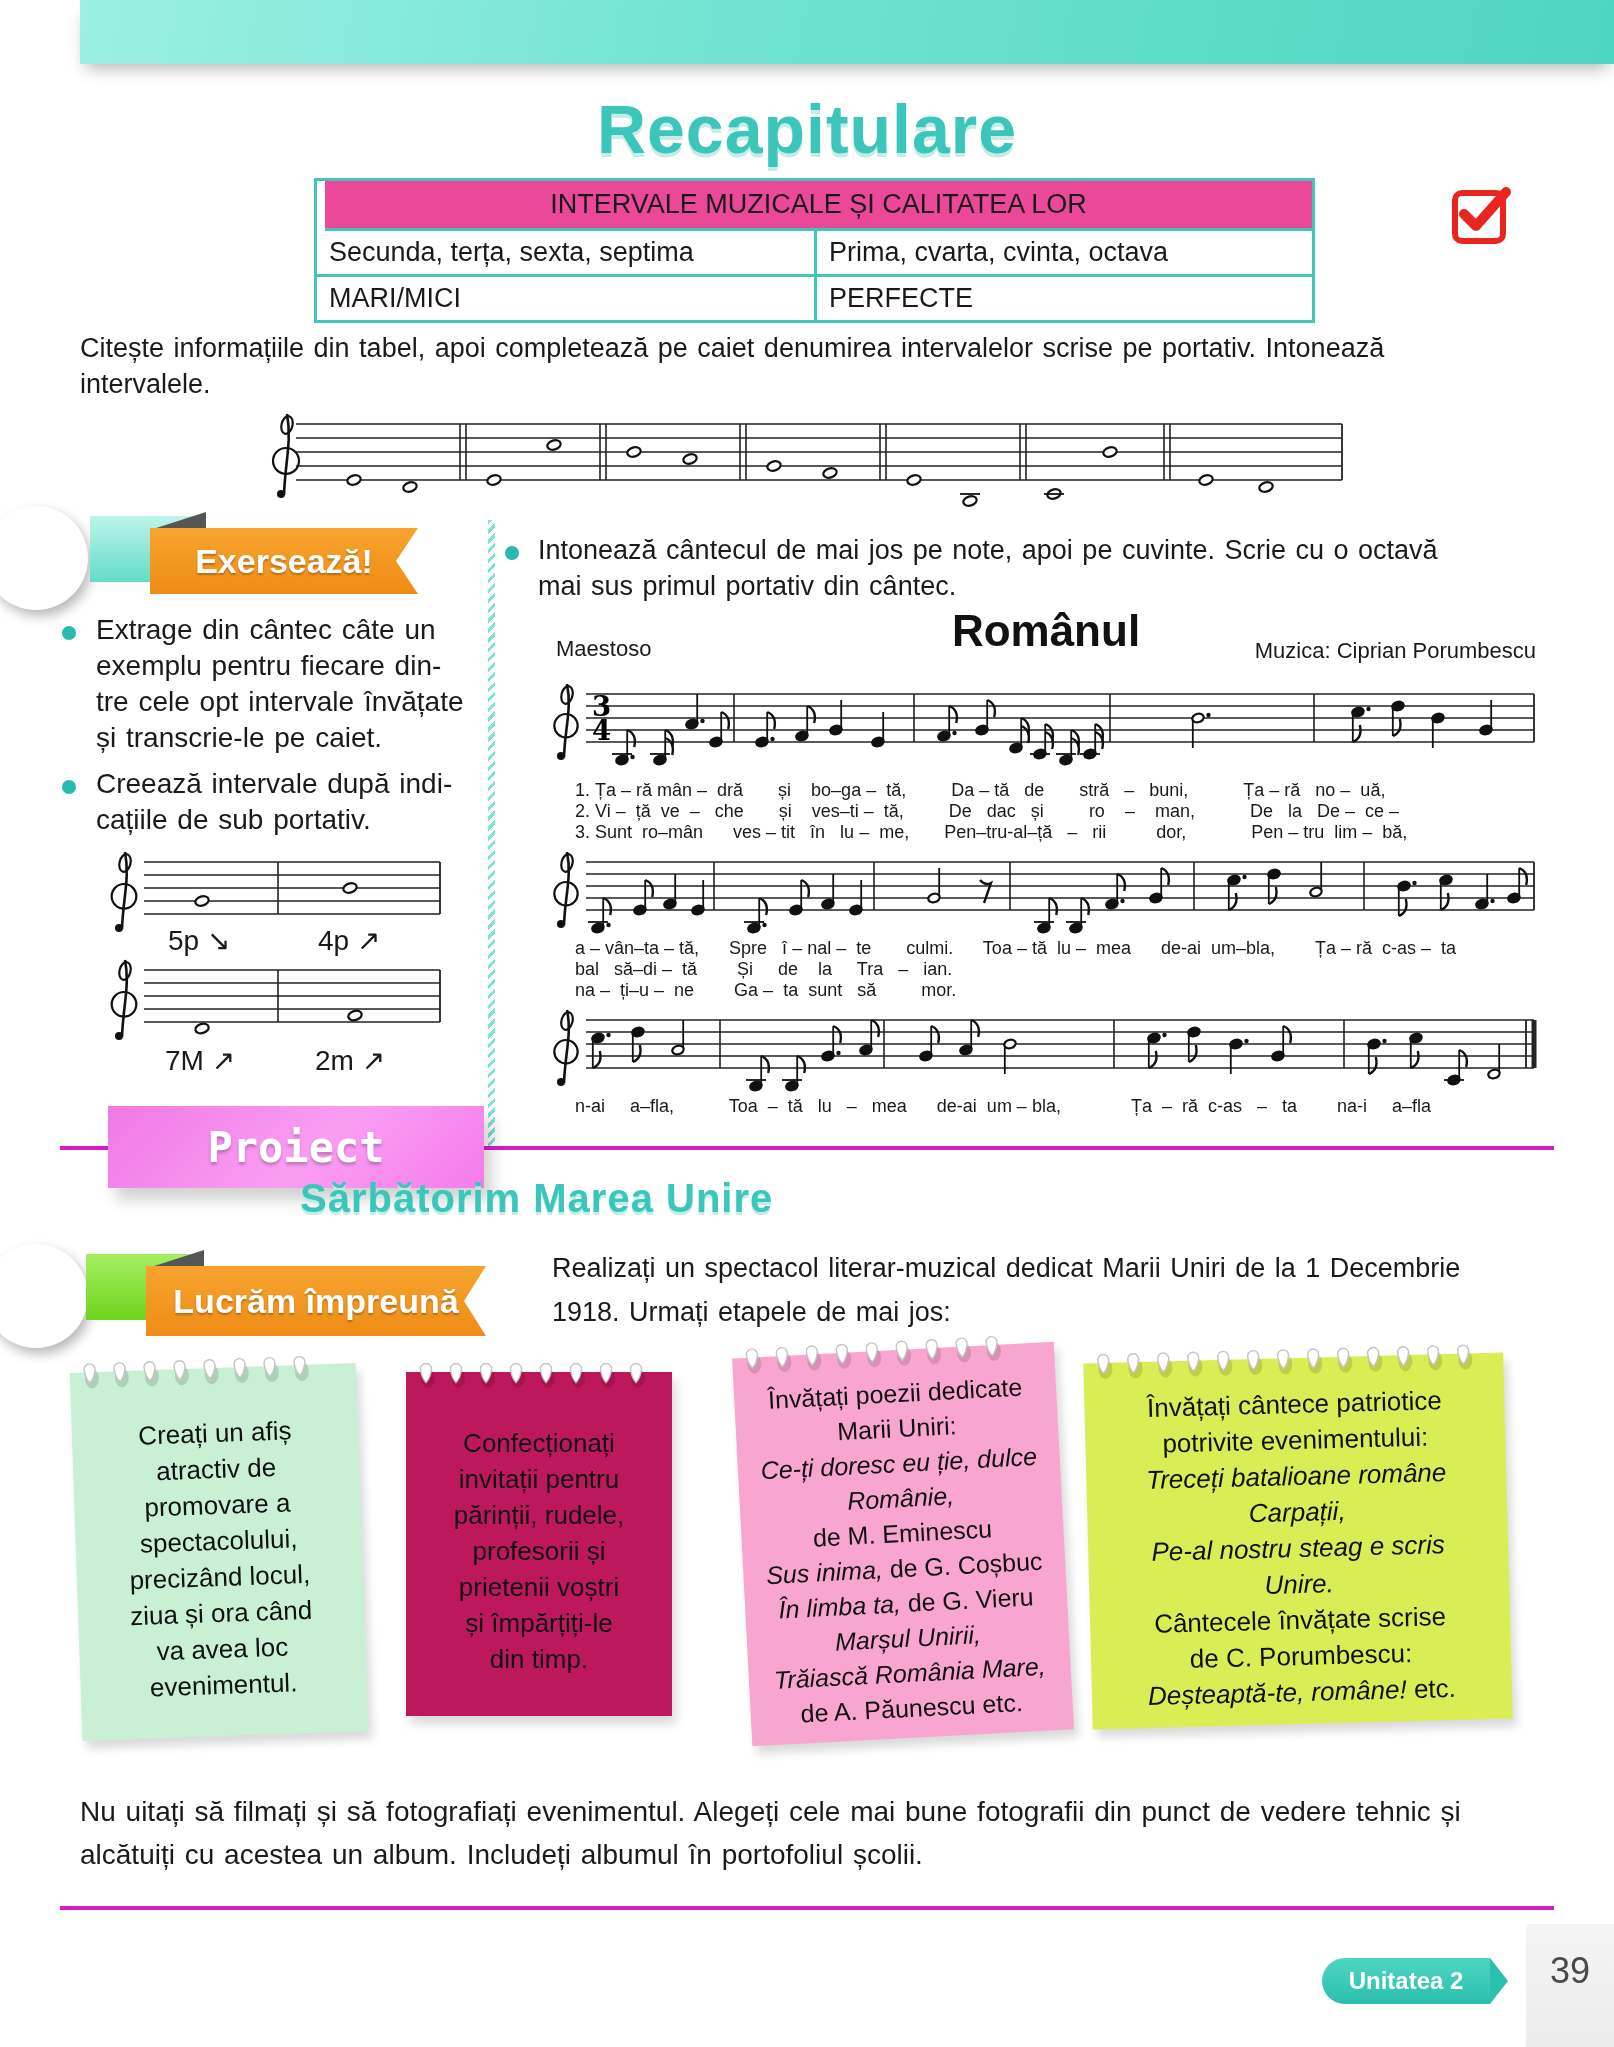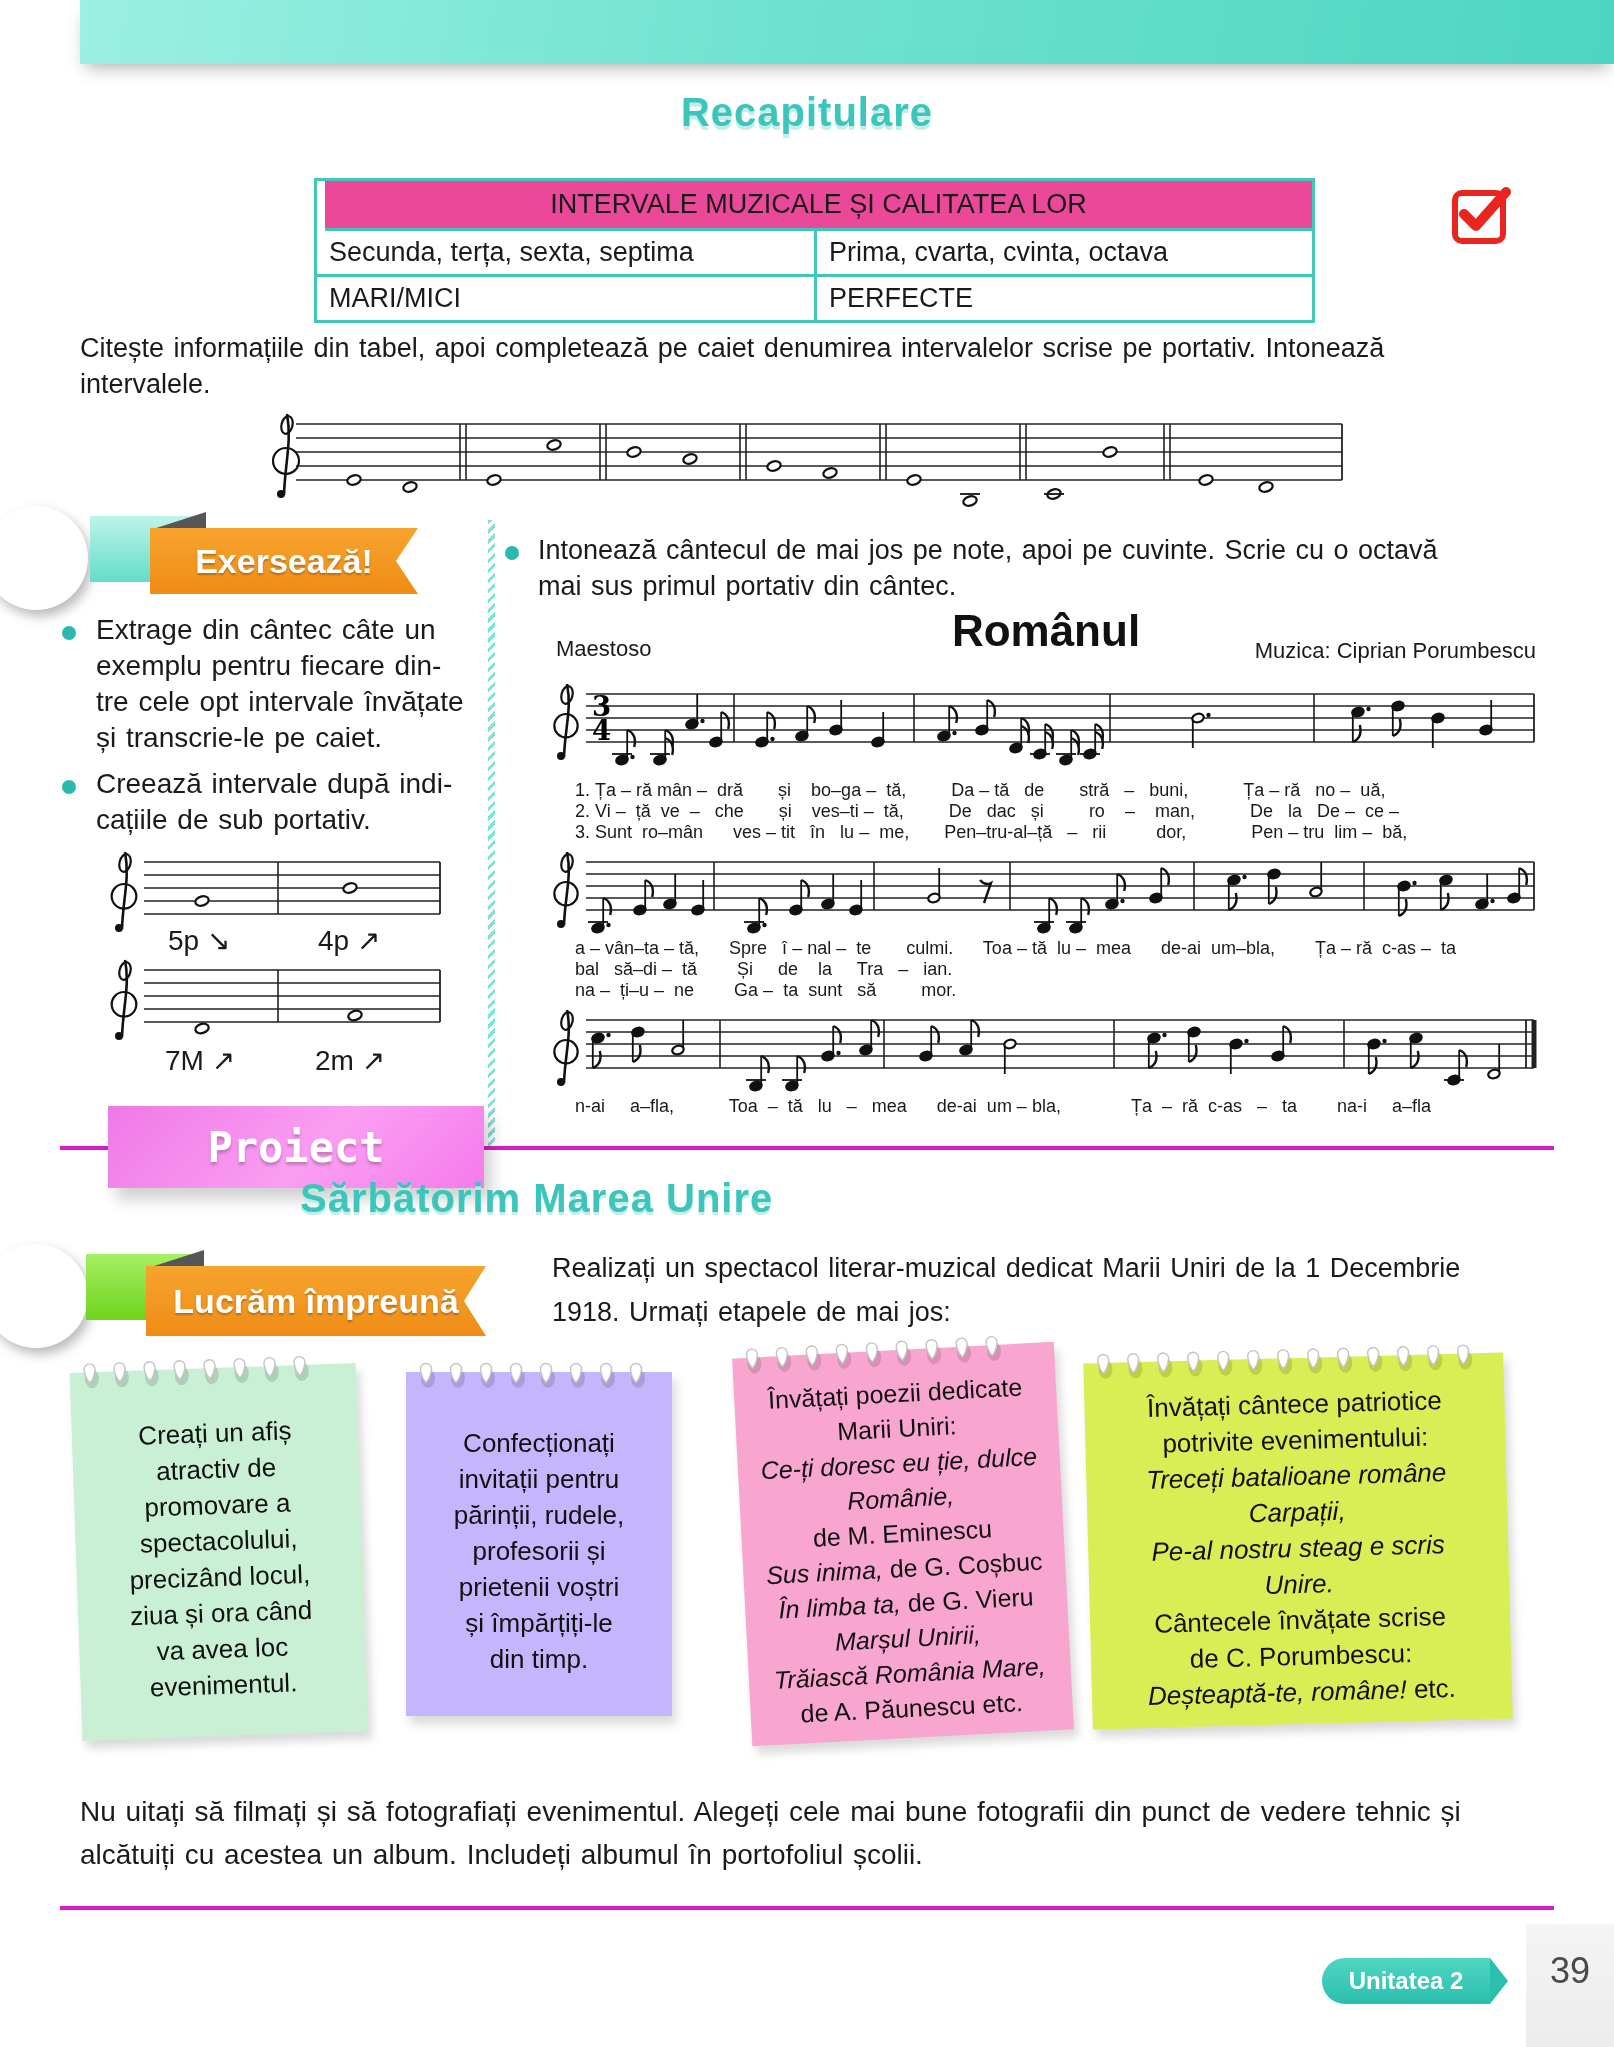--- a/index.html
+++ b/index.html
@@ -3,21 +3,21 @@
 <meta charset="utf-8">
 <style>
   html,body{margin:0;padding:0;background:#e8e8e8;}
   .page{position:relative;width:1614px;height:2047px;margin:0 auto;background:#ffffff;
         font-family:"Liberation Sans",sans-serif;color:#1a1a1a;overflow:hidden;}
   .abs{position:absolute;}
   
   .top-bar{left:80px;top:0;width:1534px;height:64px;
     background:linear-gradient(100deg,#9bf0e2 0%,#6fe2d1 45%,#4ed5c2 100%);
     box-shadow:0 10px 16px -6px rgba(0,0,0,.30);}
-  .page-title{left:0;top:90px;width:1614px;text-align:center;font-size:40px;font-weight:800;
+  .page-title{left:0;top:90px;width:1614px;text-align:center;font-size:68px;font-weight:800;
     letter-spacing:1px;color:#3cc6bb;text-shadow:0 4px 0 rgba(190,235,228,.9);}
   
   .ivtable{left:314px;top:178px;width:995px;border:3px solid #40c7ba;background:#fff;}
   .ivtable .hd{height:47px;background:#ec4899;border-bottom:3px solid #40c7ba;display:flex;
     align-items:center;justify-content:center;font-size:27px;margin-left:8px;}
   .ivtable .rw{display:flex;height:43px;}
   .ivtable .rw + .rw{border-top:3px solid #40c7ba;}
   .ivtable .cl{flex:0 0 497px;display:flex;align-items:center;padding-left:12px;font-size:27px;box-sizing:border-box;}
   .ivtable .cl + .cl{border-left:3px solid #40c7ba;flex:1;}
   
@@ -505,21 +505,21 @@
         <ellipse cx="142" cy="20" rx="7" ry="10" fill="rgba(0,0,0,0.13)"></ellipse>
         <path d="M 134.5,11 a5.5,5.5 0 1 1 11,0 q -1,9 -5.5,13.5 q -4.5,-4.5 -5.5,-13.5 Z" fill="#fff" stroke="#c4c4c4" stroke-width="1.4"></path>
         <ellipse cx="172" cy="20" rx="7" ry="10" fill="rgba(0,0,0,0.13)"></ellipse>
         <path d="M 164.5,11 a5.5,5.5 0 1 1 11,0 q -1,9 -5.5,13.5 q -4.5,-4.5 -5.5,-13.5 Z" fill="#fff" stroke="#c4c4c4" stroke-width="1.4"></path>
         <ellipse cx="202" cy="20" rx="7" ry="10" fill="rgba(0,0,0,0.13)"></ellipse>
         <path d="M 194.5,11 a5.5,5.5 0 1 1 11,0 q -1,9 -5.5,13.5 q -4.5,-4.5 -5.5,-13.5 Z" fill="#fff" stroke="#c4c4c4" stroke-width="1.4"></path>
         <ellipse cx="232" cy="20" rx="7" ry="10" fill="rgba(0,0,0,0.13)"></ellipse>
         <path d="M 224.5,11 a5.5,5.5 0 1 1 11,0 q -1,9 -5.5,13.5 q -4.5,-4.5 -5.5,-13.5 Z" fill="#fff" stroke="#c4c4c4" stroke-width="1.4"></path>
       </svg>
     </div>
-  <div class="sticky" style="left: 406px; top: 1372px; width: 266px; height: 344px; background: #c4b5fd;">
+  <div class="sticky" style="left: 406px; top: 1372px; width: 266px; height: 344px; background: #be185d;">
     <div class="note-lines">
         <div><span>Confecționați</span></div>
         <div><span>invitații pentru</span></div>
         <div><span>părinții, rudele,</span></div>
         <div><span>profesorii și</span></div>
         <div><span>prietenii voștri</span></div>
         <div><span>și împărțiți-le</span></div>
         <div><span>din timp.</span></div>
       </div>
   <svg class="holes" width="266" height="34">

